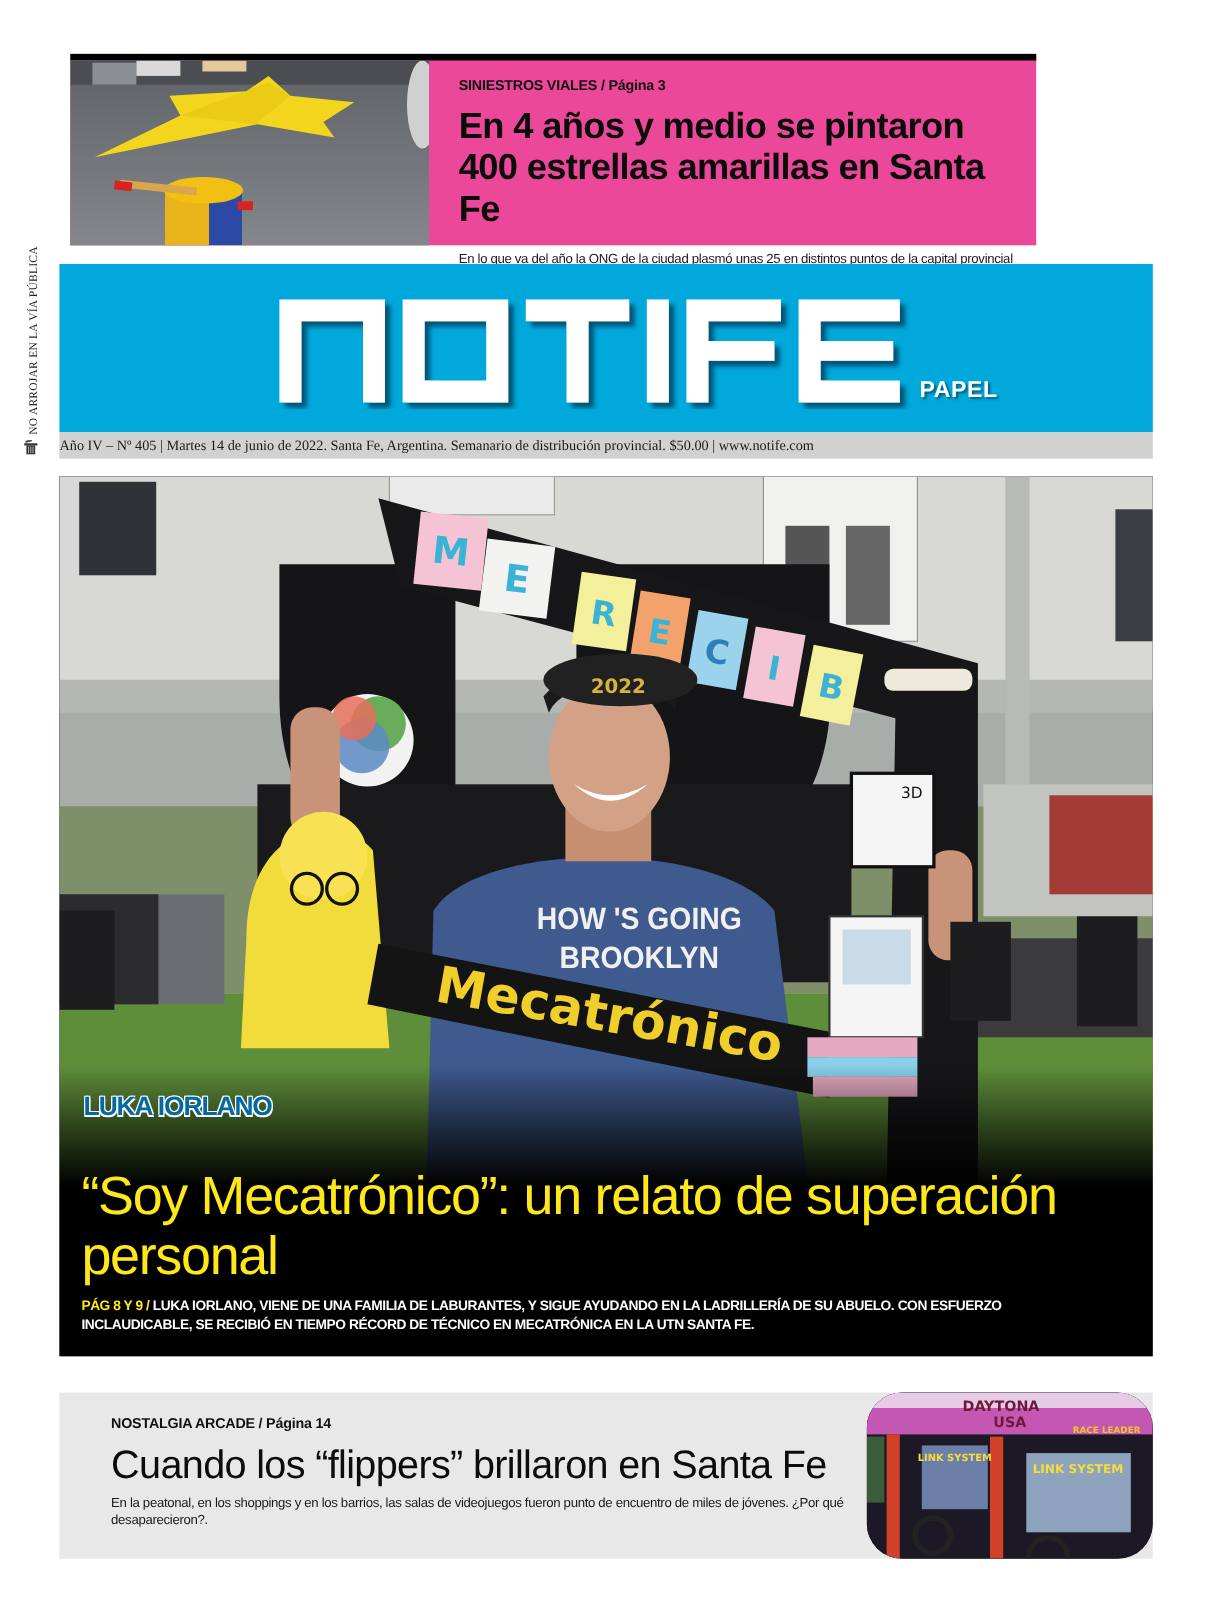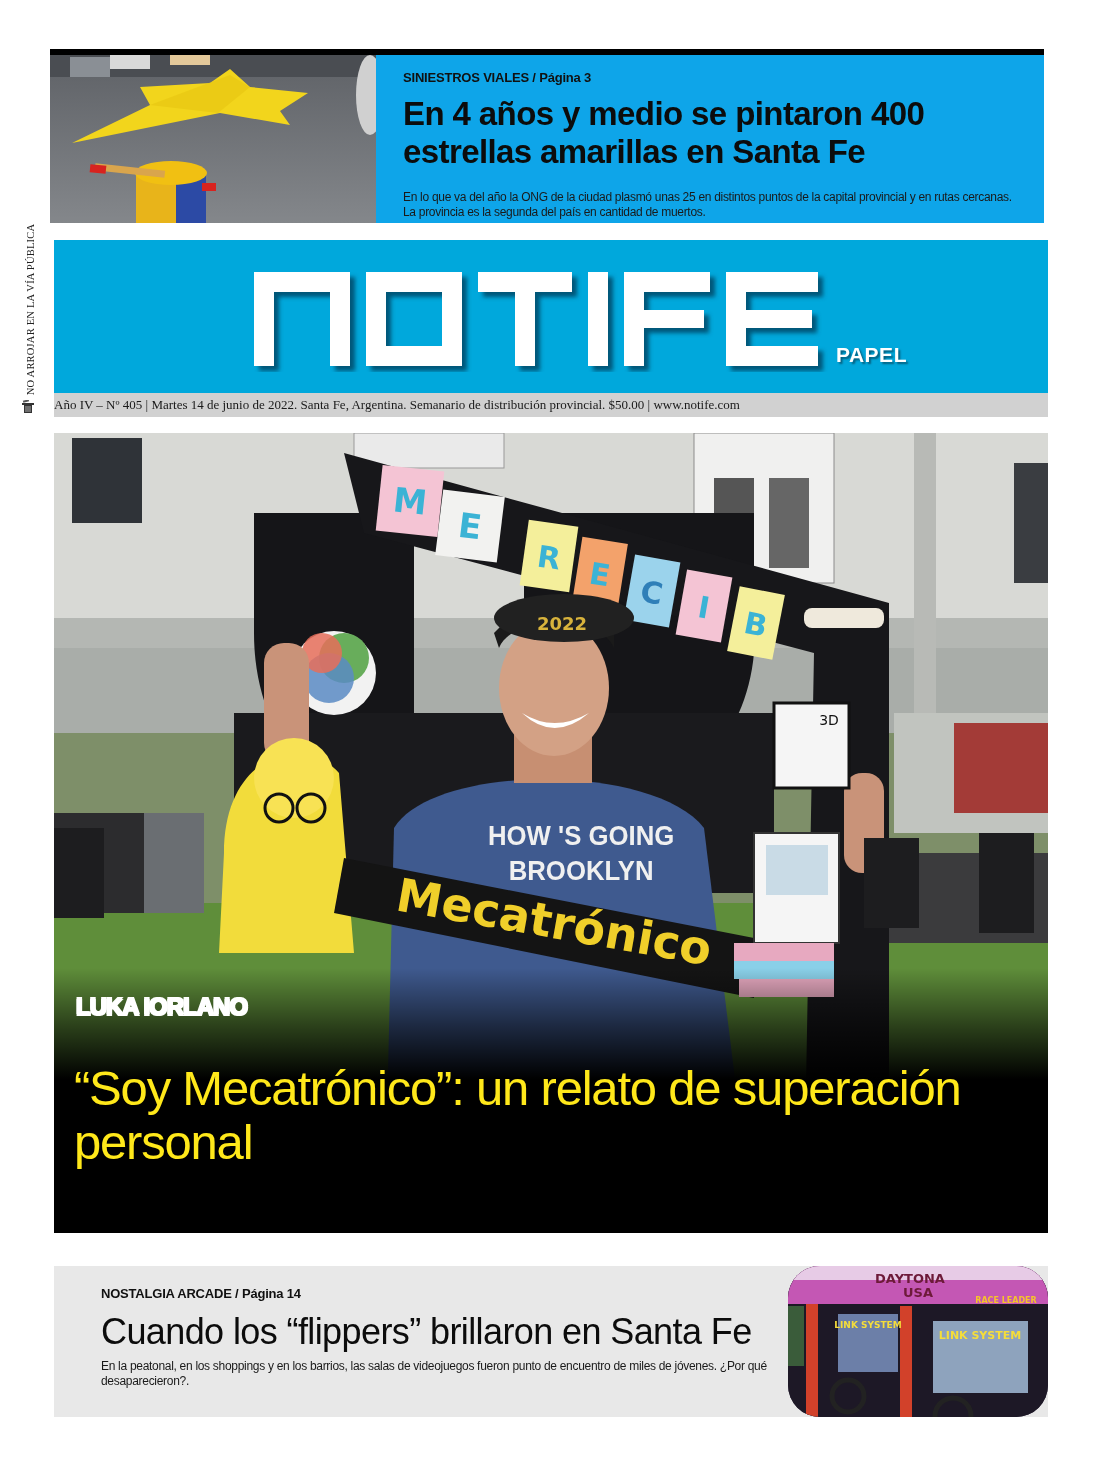--- a/index.html
+++ b/index.html
@@ -11,22 +11,22 @@
     display: flex; align-items: center; justify-content: center;
   }
   .side-note span {
     display: block; transform: rotate(-90deg); white-space: nowrap;
     font-family: "Liberation Serif", serif; font-size: 10.5px; color: #222; letter-spacing: 0.2px;
   }
   .side-icon { position: absolute; left: 20px; top: 400px; width: 16px; height: 14px; }
 
   
   .top-teaser {
-    position: absolute; left: 50px; top: 49px; width: 994px; height: 174px;
-    border-top: 6px solid #000; background: #0ea5e9; display: flex;
+    position: absolute; left: 64px; top: 49px; width: 878px; height: 174px;
+    border-top: 6px solid #000; background: #ec4899; display: flex;
   }
   .top-photo { width: 326px; height: 168px; position: relative; overflow: hidden; background: #6b6b6b; }
   .top-text { flex: 1; padding: 15px 20px 0 27px; }
   .kicker { font-size: 13px; font-weight: bold; color: #111; letter-spacing: -0.2px; }
   .kicker .sep { font-weight: bold; }
   .top-title {
     font-size: 33px; font-weight: bold; line-height: 38px; color: #0c0c0c;
     margin-top: 10px; letter-spacing: -0.6px;
   }
   .top-deck { font-size: 12px; line-height: 15px; color: #1a1a1a; margin-top: 19px; letter-spacing: -0.3px; }
@@ -48,21 +48,21 @@
   }
 
   
   .main-story { position: absolute; left: 54px; top: 433px; width: 994px; height: 800px; overflow: hidden; background: #000; }
   .main-photo { position: absolute; left: 0; top: 0; width: 994px; height: 800px; }
   .main-overlay {
     position: absolute; left: 0; top: 535px; width: 994px; height: 265px;
     background: linear-gradient(to bottom, rgba(0,0,0,0) 0%, rgba(0,0,0,0.55) 22%, #000 42%, #000 100%);
   }
   .main-kicker {
-    position: absolute; left: 22px; top: 560px; font-size: 24px; font-weight: bold; color: #ffffff;
+    position: absolute; left: 22px; top: 560px; font-size: 24px; font-weight: bold; color: #0369a1;
     letter-spacing: -1px;
     text-shadow: -1px -1px 0 #fff, 1px -1px 0 #fff, -1px 1px 0 #fff, 1px 1px 0 #fff;
   }
   .main-title {
     position: absolute; left: 20px; top: 628px; width: 900px;
     font-size: 49px; font-weight: normal; color: #ffe81a; line-height: 54px; letter-spacing: -1.2px;
   }
   .main-deck {
     position: absolute; left: 20px; top: 746px; width: 880px;
     font-size: 12.5px; font-weight: bold; color: #fff; line-height: 17px; letter-spacing: -0.4px;
@@ -247,20 +247,24 @@
     <rect x="720" y="270" width="75" height="85" fill="#f5f5f5" stroke="#111" stroke-width="3"></rect>
     <text x="775" y="292" font-family="DejaVu Sans, sans-serif" font-size="14" fill="#111" text-anchor="middle">3D</text>
 
     <rect x="0" y="395" width="50" height="90" fill="#1d1d1f"></rect>
     <rect x="810" y="405" width="55" height="90" fill="#1d1d1f"></rect>
     <rect x="925" y="400" width="55" height="100" fill="#1d1d1f"></rect>
   </svg>
   <div class="main-overlay"></div>
   <div class="main-kicker">LUKA IORLANO</div>
   <h1 class="main-title">“Soy Mecatrónico”: un relato de superación personal</h1>
+  <p class="main-deck">
+    <span class="pg">PÁG 8 Y 9 /</span>
+    <span>LUKA IORLANO, VIENE DE UNA FAMILIA DE LABURANTES, Y SIGUE AYUDANDO EN LA LADRILLERÍA DE SU ABUELO. CON ESFUERZO INCLAUDICABLE, SE RECIBIÓ EN TIEMPO RÉCORD DE TÉCNICO EN MECATRÓNICA EN LA UTN SANTA FE.</span>
+  </p>
 </section>
 
 <section class="bottom-teaser">
   <div class="bottom-text">
     <div class="kicker">
       <span>NOSTALGIA ARCADE</span>
       <span class="sep">/</span>
       <span>Página 14</span>
     </div>
     <h2 class="bottom-title">Cuando los “flippers” brillaron en Santa Fe</h2>

